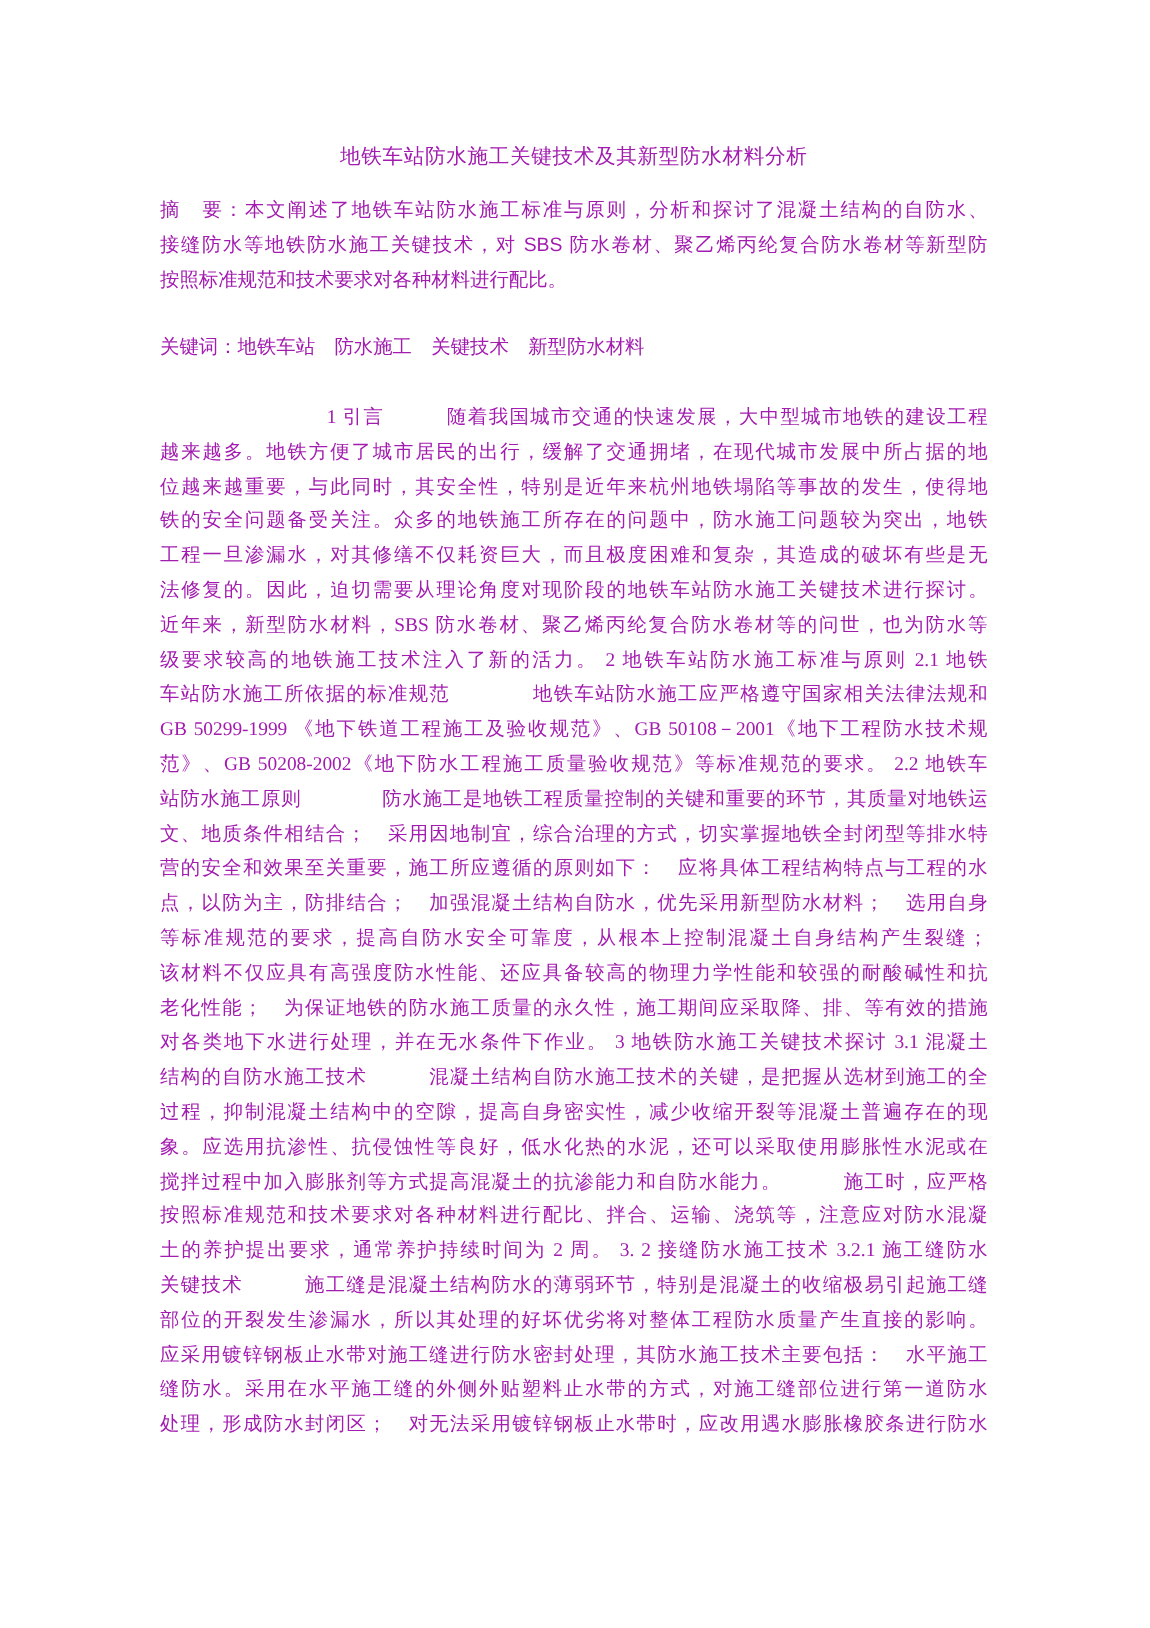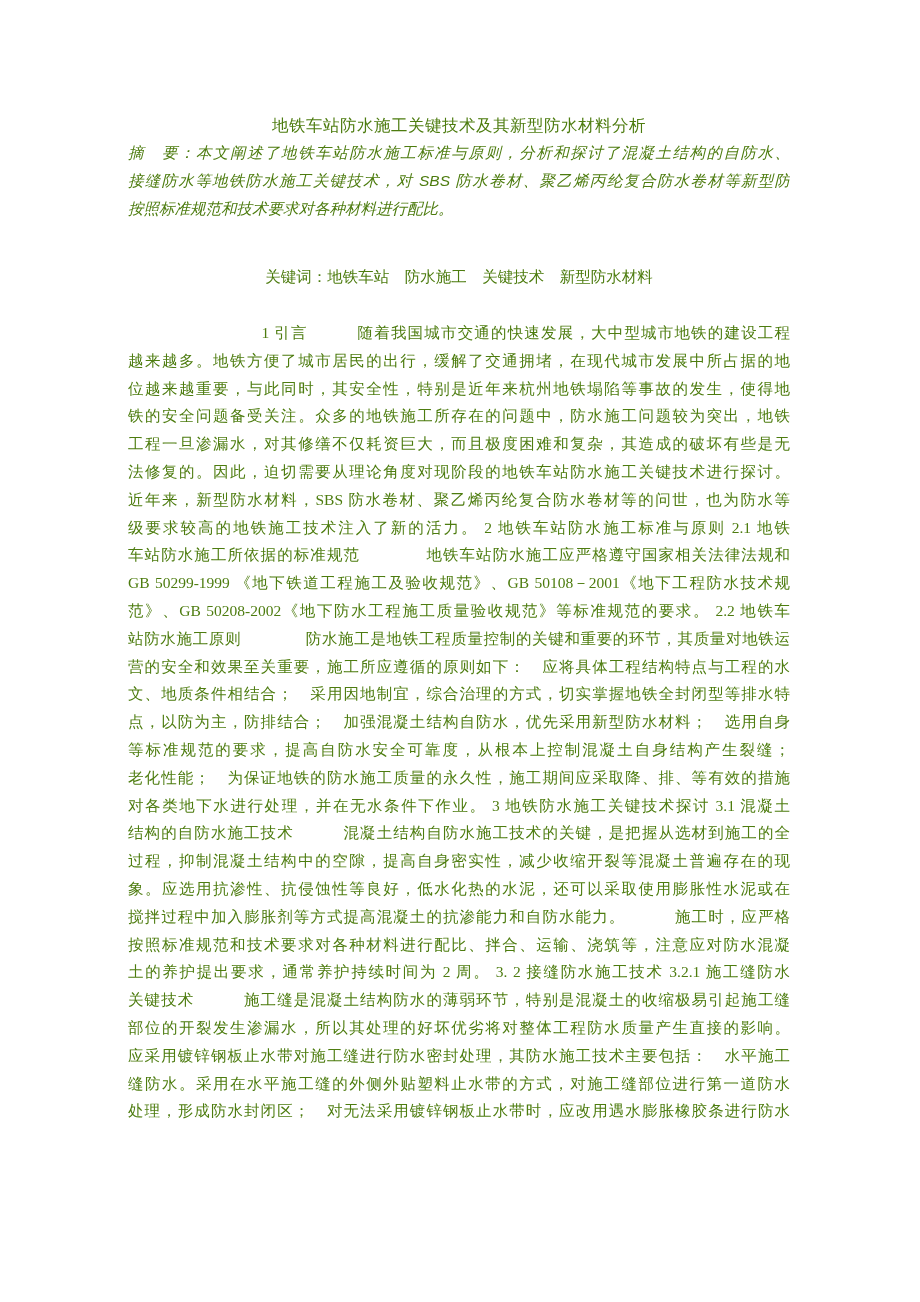--- a/index.html
+++ b/index.html
@@ -13,46 +13,46 @@
     height: 1302px;
     background: #ffffff;
     overflow: hidden;
     font-family: "Liberation Sans", serif;
   }
   .content {
     position: absolute;
     left: 128px;
     top: 111px;
     width: 662px;
-    color: #4d7c0f;
+    color: #a21caf;
     font-size: 15.5px;
   }
   .doc-title {
     line-height: 28px;
     font-size: 16.5px;
     text-align: center;
     letter-spacing: 0.5px;
   }
   .abstract {
-    font-style: italic;
+    margin-top: 16px;
   }
   .abstract .line {
     line-height: 28px;
     max-height: 28px;
     overflow: hidden;
     text-align: justify;
     text-align-last: justify;
   }
   .abstract .line:last-child {
     text-align-last: left;
   }
   .keywords {
-    margin-top: 40px;
+    margin-top: 25px;
     line-height: 28px;
-    text-align: center;
+    text-align: left;
   }
   .body-text {
     margin-top: 28px;
     font-family: Liberation Serif, serif;
   }
   .body-text .line {
     line-height: 27.8px;
     max-height: 27.8px;
     overflow: hidden;
     text-align: justify;
@@ -80,24 +80,25 @@
         <div class="line">位越来越重要，与此同时，其安全性，特别是近年来杭州地铁塌陷等事故的发生，使得地</div>
         <div class="line">铁的安全问题备受关注。众多的地铁施工所存在的问题中，防水施工问题较为突出，地铁</div>
         <div class="line">工程一旦渗漏水，对其修缮不仅耗资巨大，而且极度困难和复杂，其造成的破坏有些是无</div>
         <div class="line">法修复的。因此，迫切需要从理论角度对现阶段的地铁车站防水施工关键技术进行探讨。</div>
         <div class="line">近年来，新型防水材料，SBS 防水卷材、聚乙烯丙纶复合防水卷材等的问世，也为防水等</div>
         <div class="line">级要求较高的地铁施工技术注入了新的活力。 2 地铁车站防水施工标准与原则 2.1 地铁</div>
         <div class="line">车站防水施工所依据的标准规范　　　　地铁车站防水施工应严格遵守国家相关法律法规和</div>
         <div class="line">GB 50299-1999 《地下铁道工程施工及验收规范》、GB 50108－2001《地下工程防水技术规</div>
         <div class="line">范》、GB 50208-2002《地下防水工程施工质量验收规范》等标准规范的要求。 2.2 地铁车</div>
         <div class="line">站防水施工原则　　　　防水施工是地铁工程质量控制的关键和重要的环节，其质量对地铁运</div>
+        <div class="line">文、地质条件相结合；　采用因地制宜，综合治理的方式，切实掌握地铁全封闭型等排水特</div>
         <div class="line">营的安全和效果至关重要，施工所应遵循的原则如下：　应将具体工程结构特点与工程的水</div>
-        <div class="line">文、地质条件相结合；　采用因地制宜，综合治理的方式，切实掌握地铁全封闭型等排水特</div>
         <div class="line">点，以防为主，防排结合；　加强混凝土结构自防水，优先采用新型防水材料；　选用自身</div>
         <div class="line">等标准规范的要求，提高自防水安全可靠度，从根本上控制混凝土自身结构产生裂缝；</div>
+        <div class="line">该材料不仅应具有高强度防水性能、还应具备较高的物理力学性能和较强的耐酸碱性和抗</div>
         <div class="line">老化性能；　为保证地铁的防水施工质量的永久性，施工期间应采取降、排、等有效的措施</div>
         <div class="line">对各类地下水进行处理，并在无水条件下作业。 3 地铁防水施工关键技术探讨 3.1 混凝土</div>
         <div class="line">结构的自防水施工技术　　　混凝土结构自防水施工技术的关键，是把握从选材到施工的全</div>
         <div class="line">过程，抑制混凝土结构中的空隙，提高自身密实性，减少收缩开裂等混凝土普遍存在的现</div>
         <div class="line">象。应选用抗渗性、抗侵蚀性等良好，低水化热的水泥，还可以采取使用膨胀性水泥或在</div>
         <div class="line">搅拌过程中加入膨胀剂等方式提高混凝土的抗渗能力和自防水能力。　　　施工时，应严格</div>
         <div class="line">按照标准规范和技术要求对各种材料进行配比、拌合、运输、浇筑等，注意应对防水混凝</div>
         <div class="line">土的养护提出要求，通常养护持续时间为 2 周。 3. 2 接缝防水施工技术 3.2.1 施工缝防水</div>
         <div class="line">关键技术　　　施工缝是混凝土结构防水的薄弱环节，特别是混凝土的收缩极易引起施工缝</div>
         <div class="line">部位的开裂发生渗漏水，所以其处理的好坏优劣将对整体工程防水质量产生直接的影响。</div>

